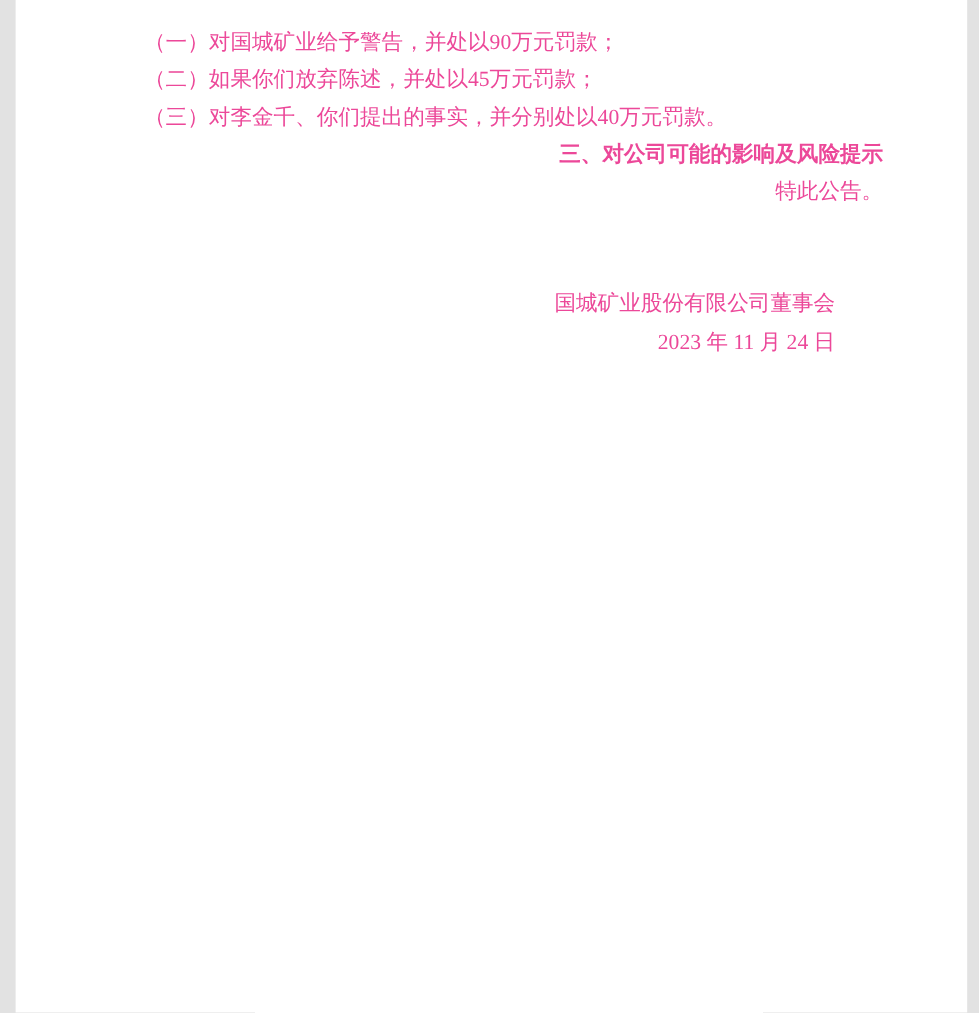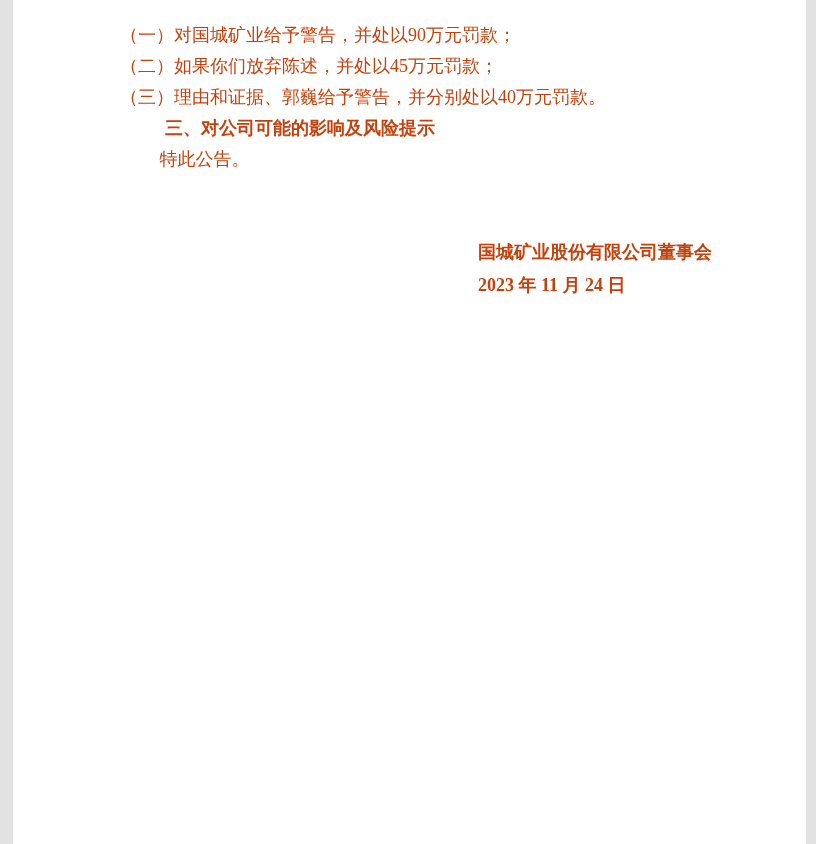--- a/index.html
+++ b/index.html
@@ -16,69 +16,68 @@
   }
   .page {
     position: absolute;
     left: 13px;
     top: 0;
     width: 793px;
     height: 844px;
     background: #ffffff;
   }
   .content {
-    padding: 20px 54px 0 71px;
+    padding: 20px 70px 0 71px;
     font-family: "Liberation Serif", "DejaVu Serif", serif;
     font-size: 18px;
     line-height: 31px;
-    color: #c2410c;
+    color: #ec4899;
     text-align: justify;
   }
   .content p {
     margin: 0;
     text-indent: 2em;
   }
   p.heading {
     font-family: "Liberation Sans", "DejaVu Sans", sans-serif;
     font-weight: bold;
     text-indent: 81px;
-    text-align: left;
+    text-align: right;
   }
   p.closing {
     text-indent: 4.2em;
-    text-align: left;
+    text-align: right;
   }
   .signature {
     margin: 62px 40px 0 auto;
     width: fit-content;
     display: flex;
     flex-direction: column;
-    align-items: flex-start;
-    font-weight: bold;
+    align-items: flex-end;
   }
   .signature div {
     line-height: 31px;
     white-space: nowrap;
   }
   .signature .sig-date {
     margin-top: 2px;
   }
 </style>
 </head>
 <body>
 
 <div class="canvas">
   <div class="page">
     <div class="content">
 
       <p>（一）对国城矿业给予警告，并处以90万元罚款；</p>
 
       <p>（二）如果你们放弃陈述，并处以45万元罚款；</p>
 
-      <p>（三）理由和证据、郭巍给予警告，并分别处以40万元罚款。</p>
+      <p>（三）对李金千、你们提出的事实，并分别处以40万元罚款。</p>
 
 
       <p class="heading">三、对公司可能的影响及风险提示</p>
 
 
 
 
       <p class="closing">特此公告。</p>
 
       <div class="signature">

